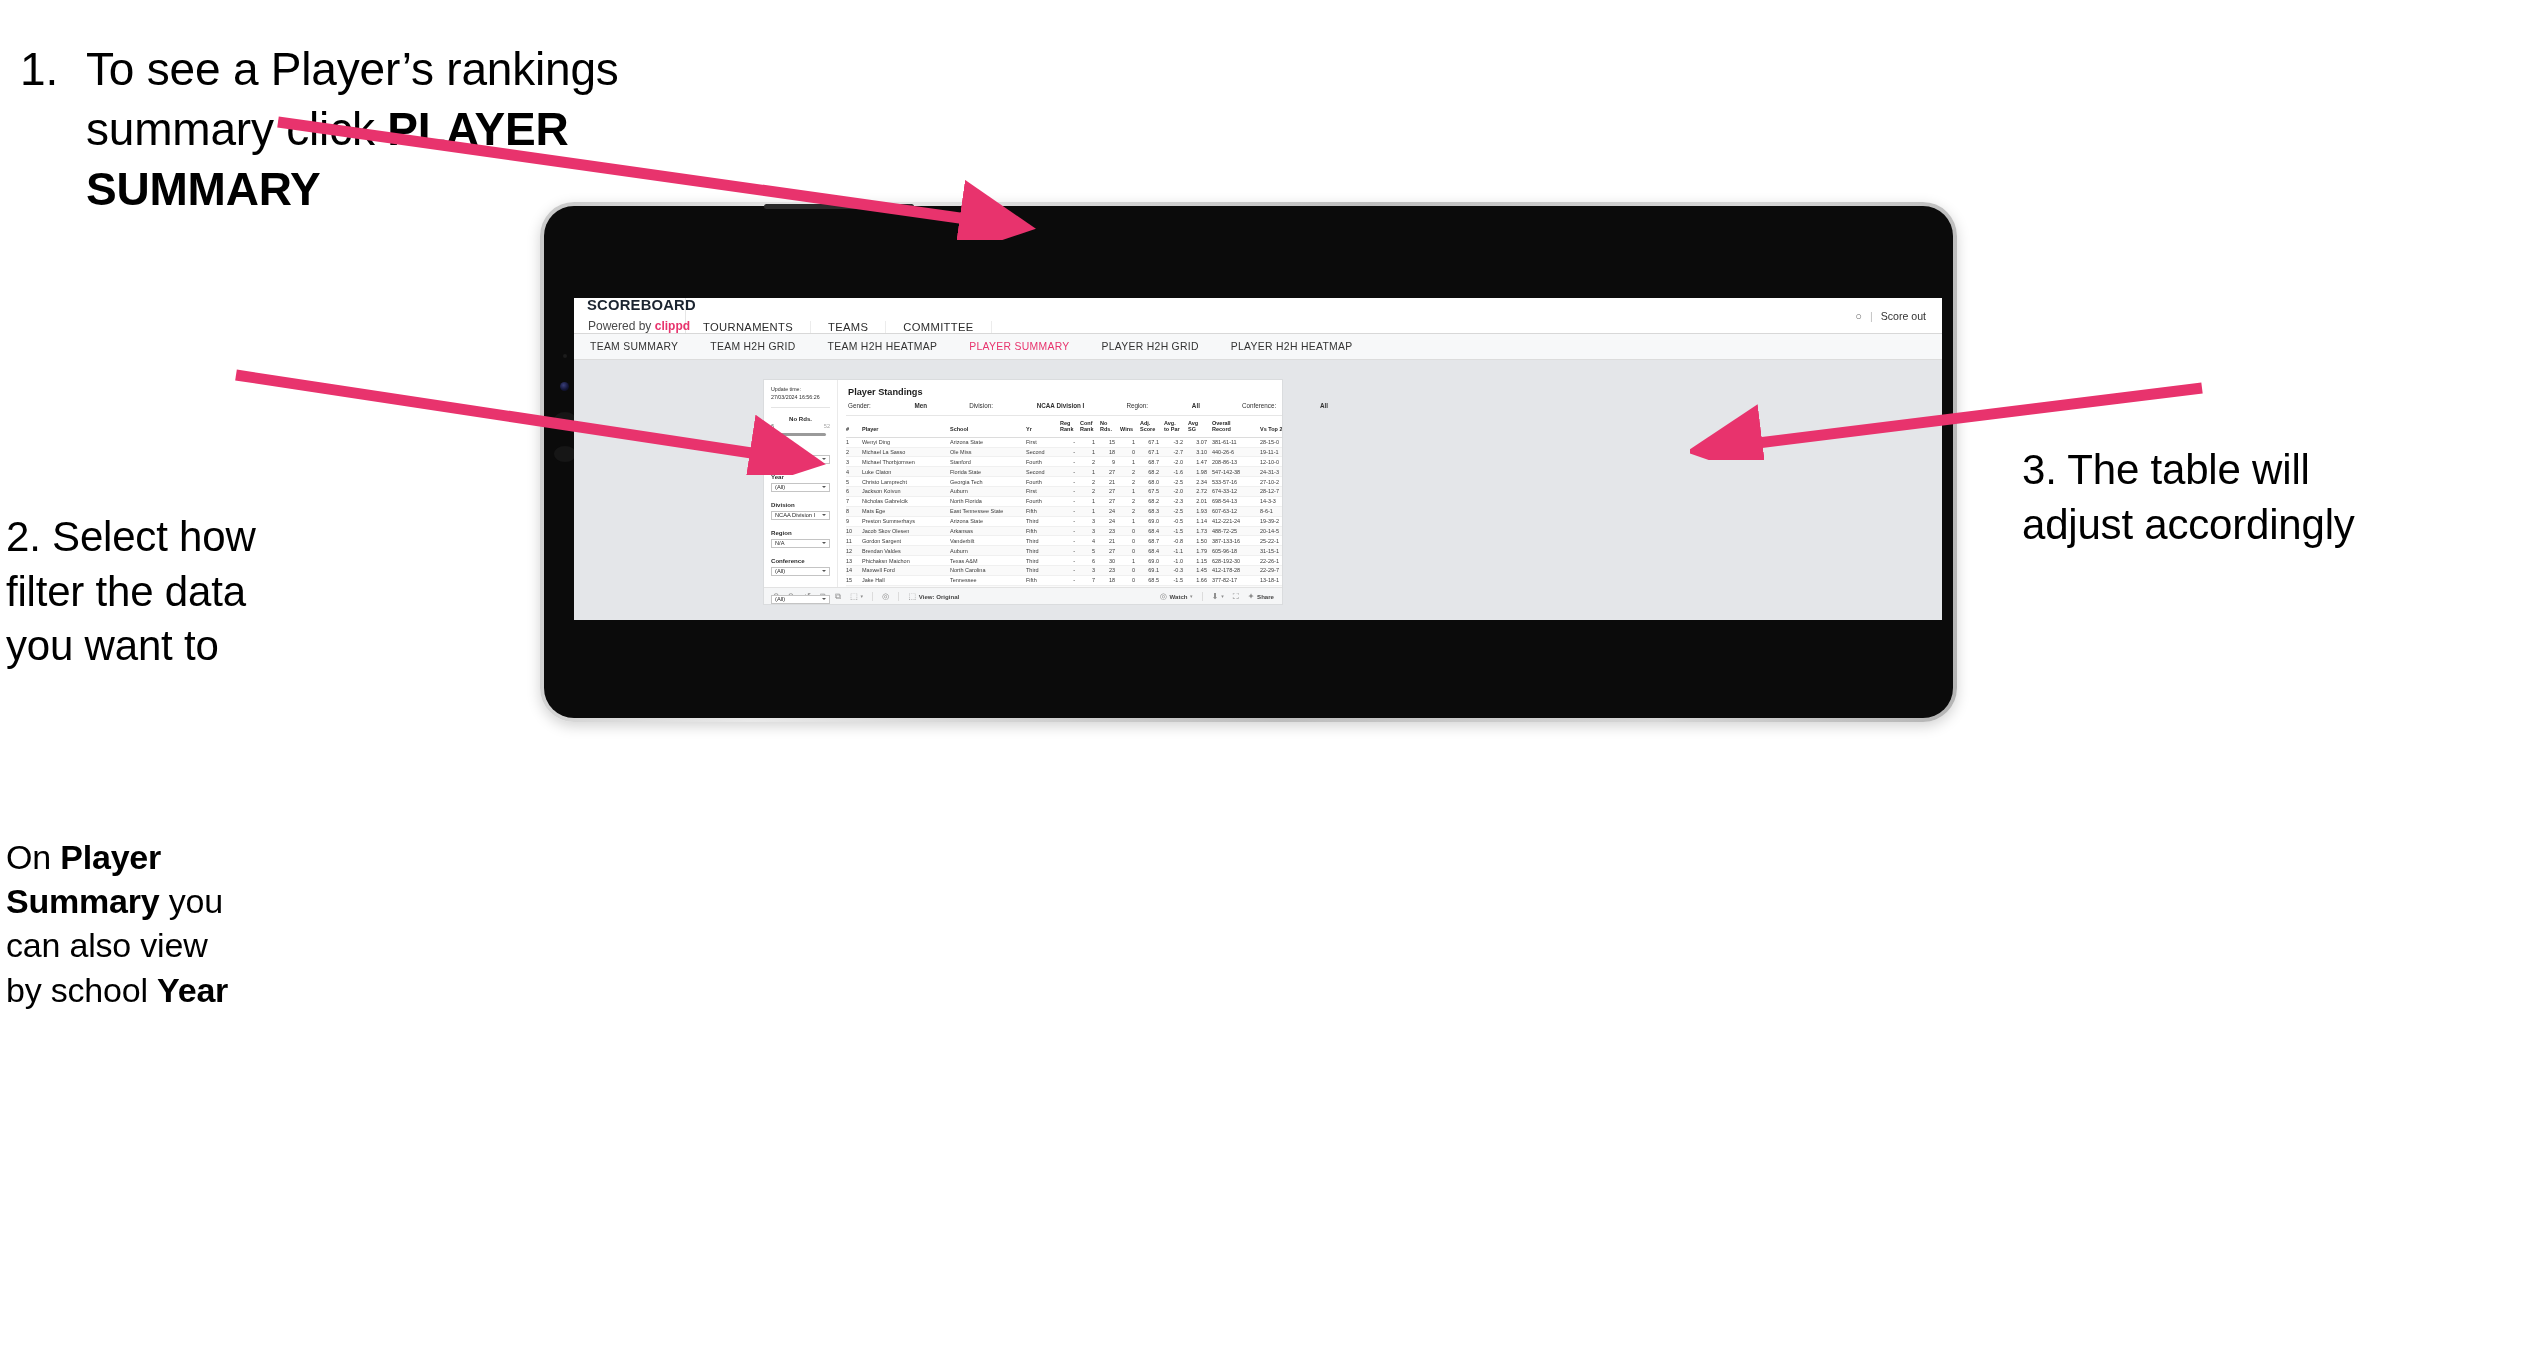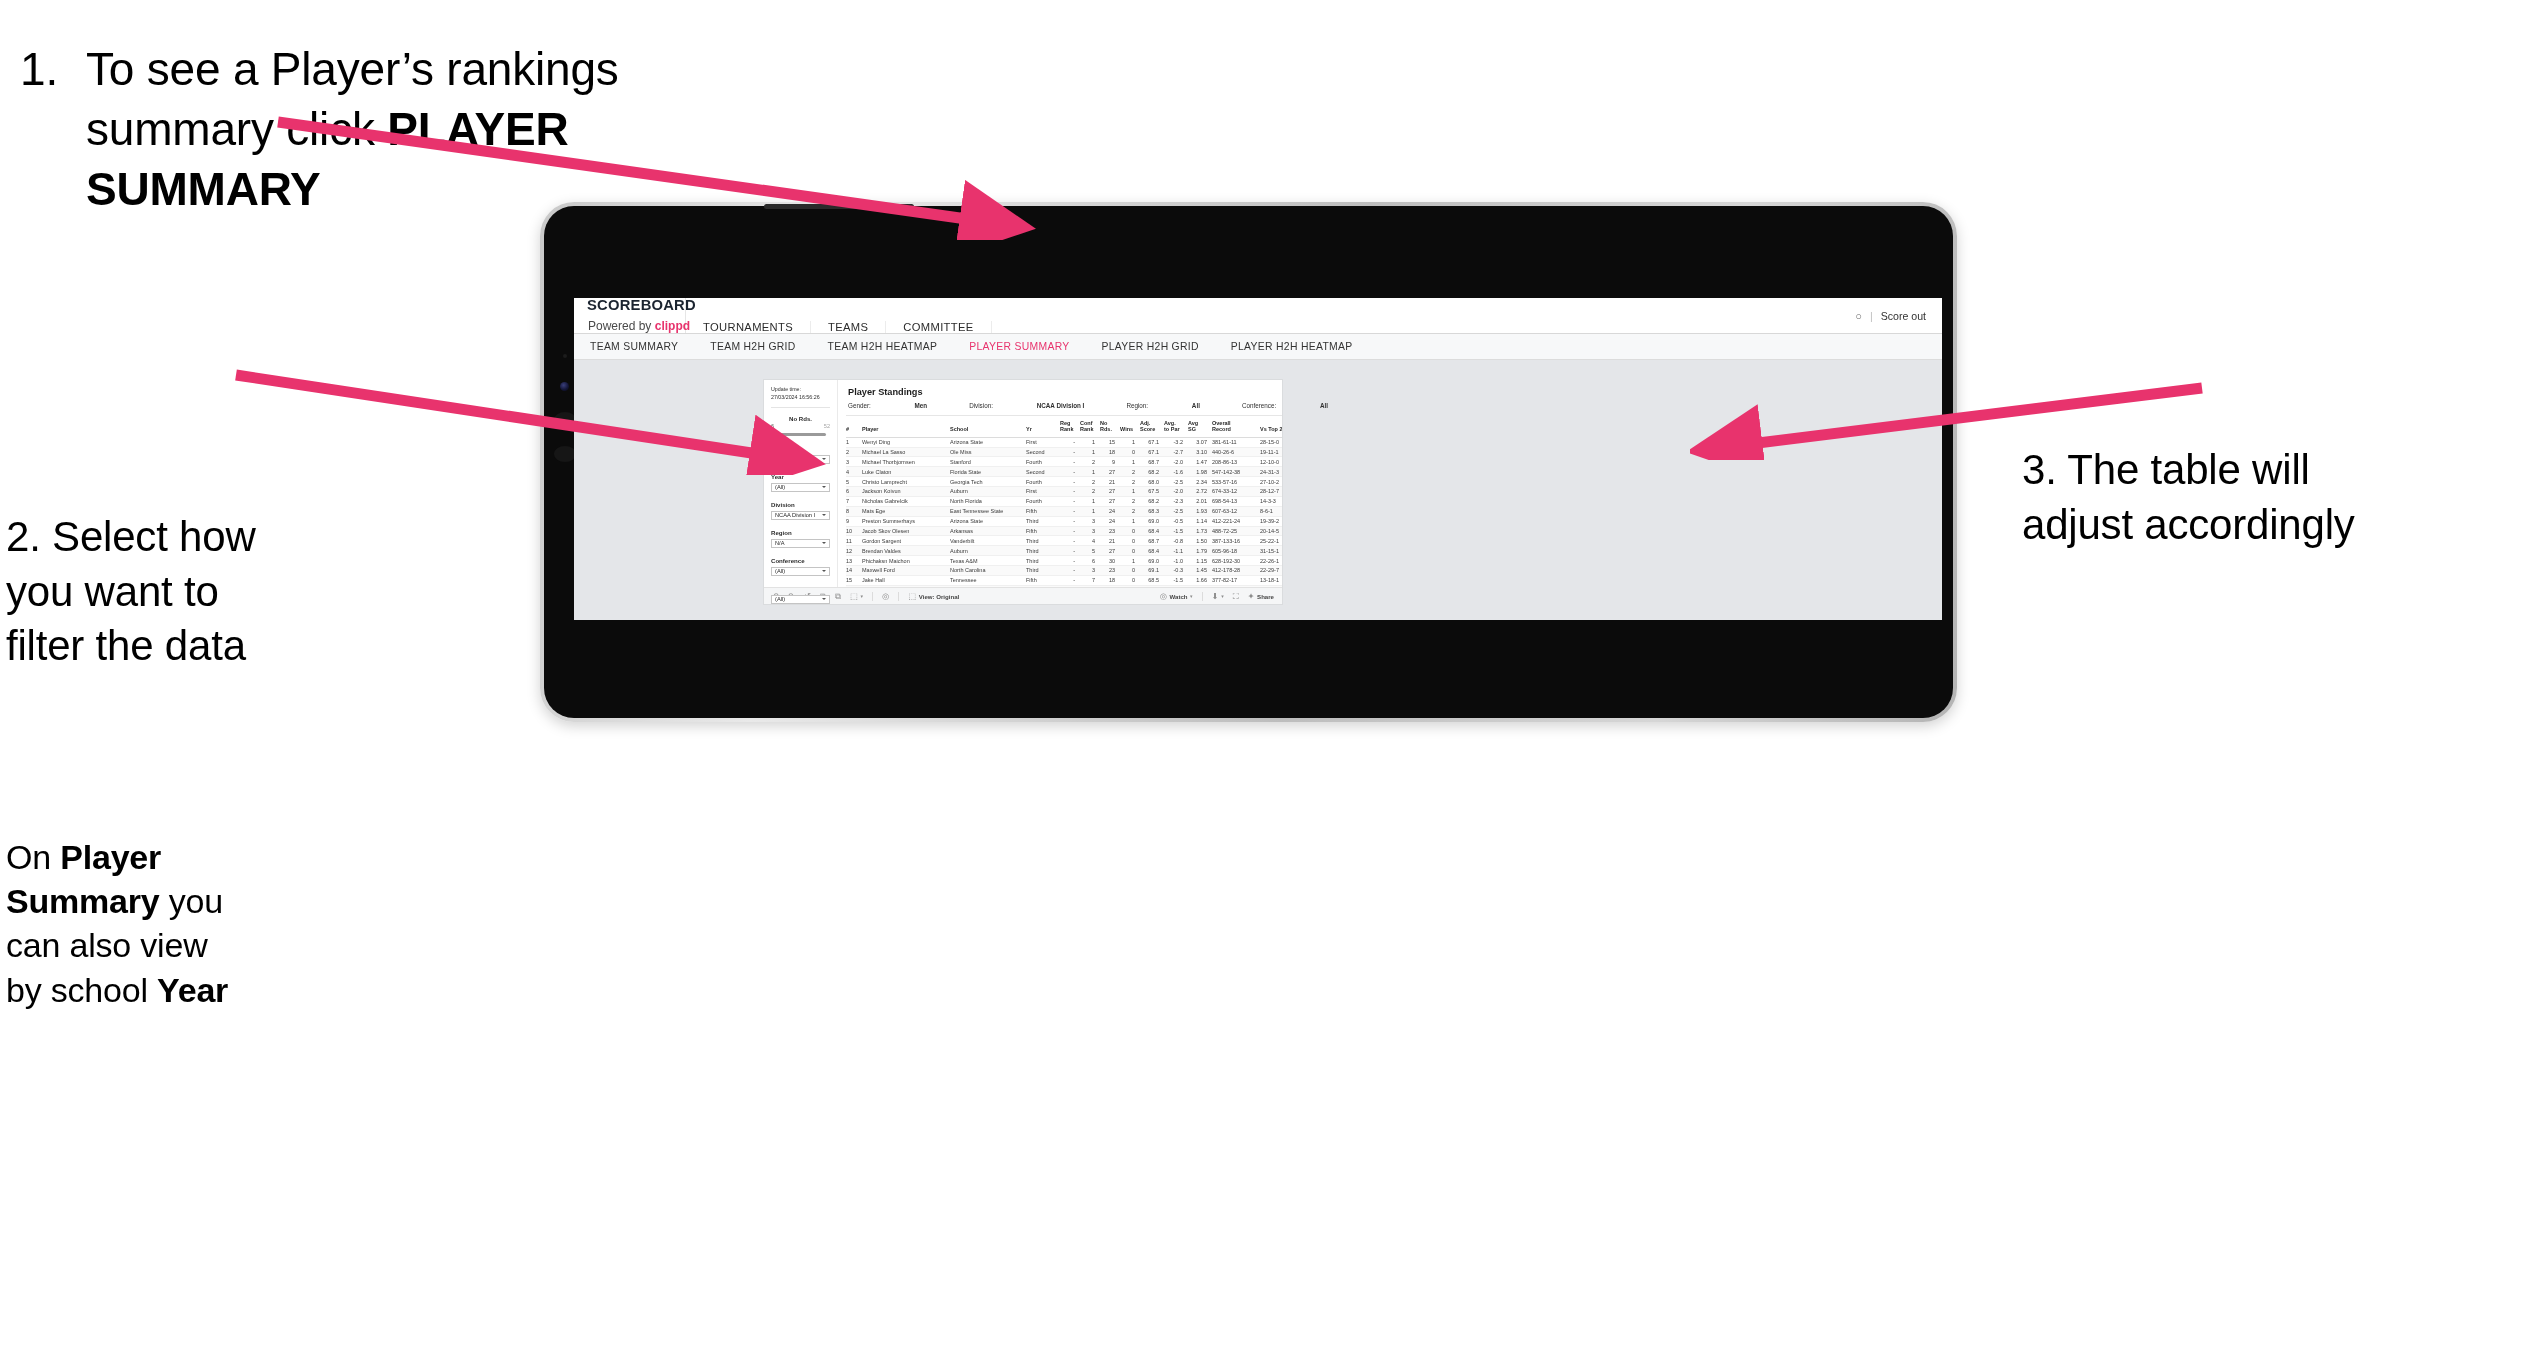--- a/index.html
+++ b/index.html
@@ -200,22 +200,22 @@
     <span class="num">1.</span>
     <span class="body">
       <span>To see a Player’s rankings</span><br>
       <span>summary click </span><b>PLAYER</b><br>
       <b>SUMMARY</b>
     </span>
   </div>
 
   <div class="anno" id="anno-2">
     <div>2. Select how</div>
+    <div>filter the data</div>
     <div>you want to</div>
-    <div>filter the data</div>
   </div>
 
   <div class="anno" id="anno-2b">
     <div>
       <span>On </span><b>Player</b>
     </div>
     <div>
       <b>Summary</b><span> you</span>
     </div>
     <div>can also view</div>

